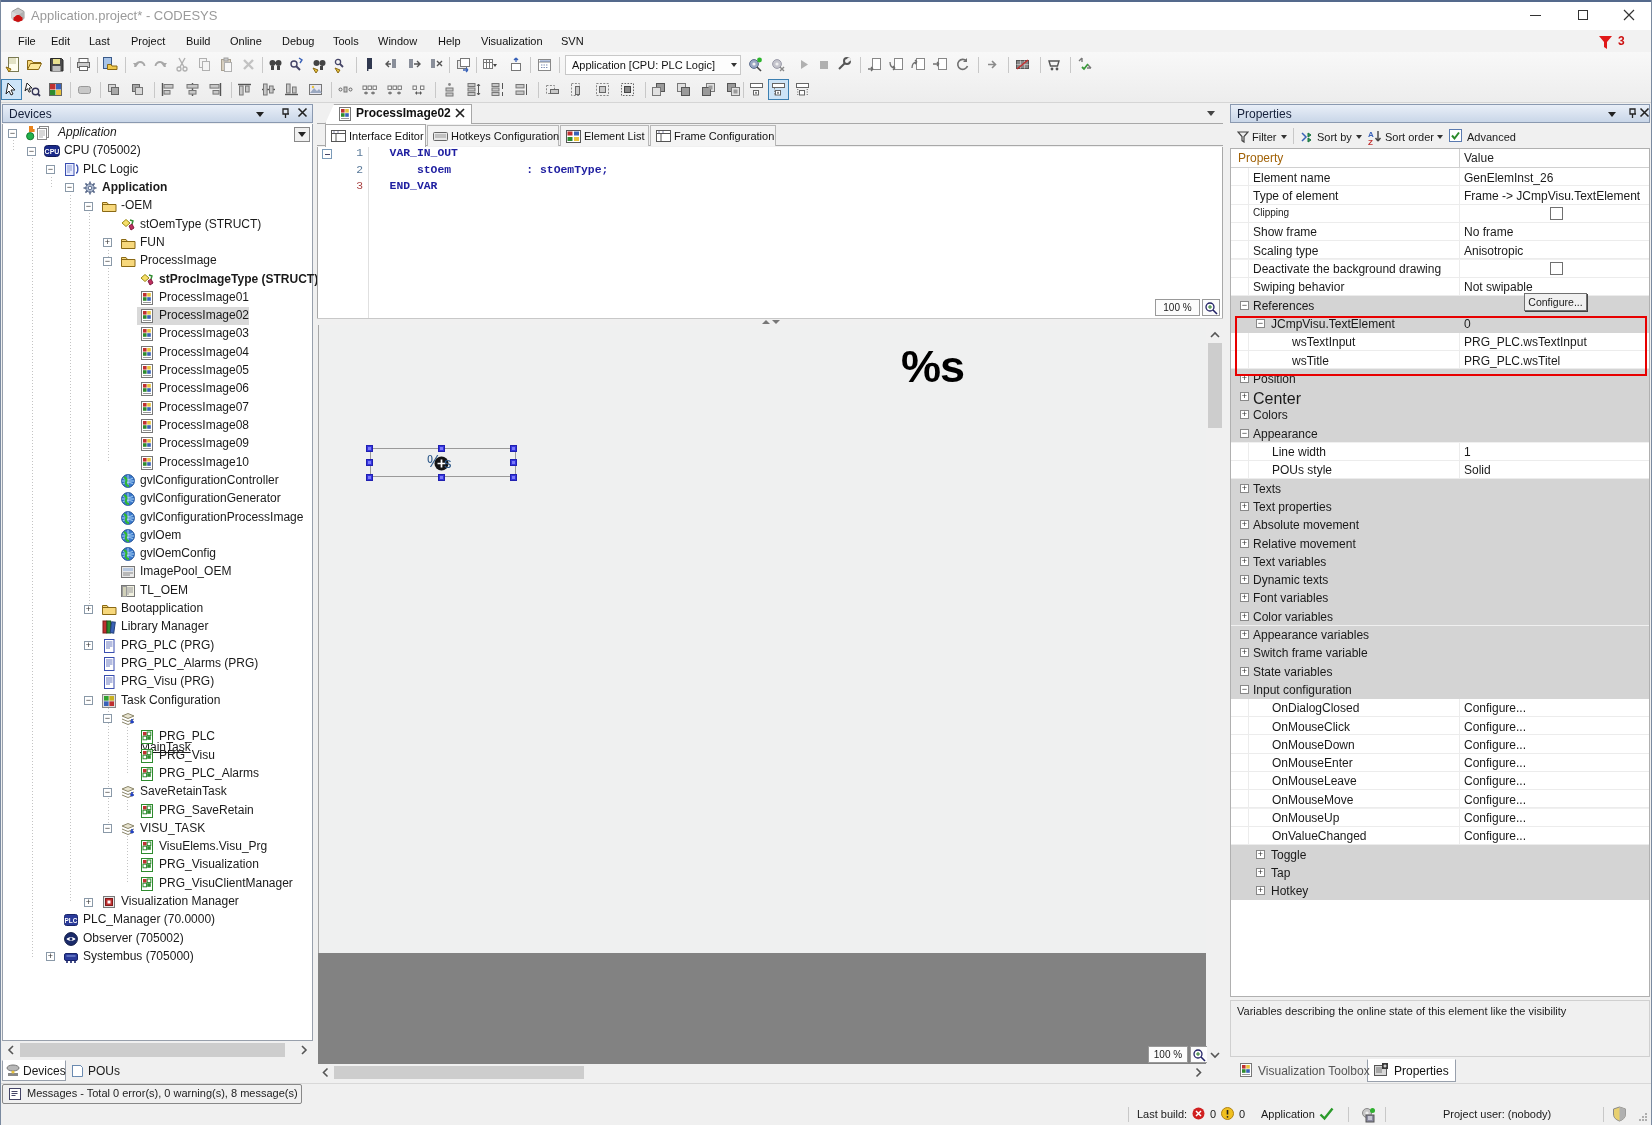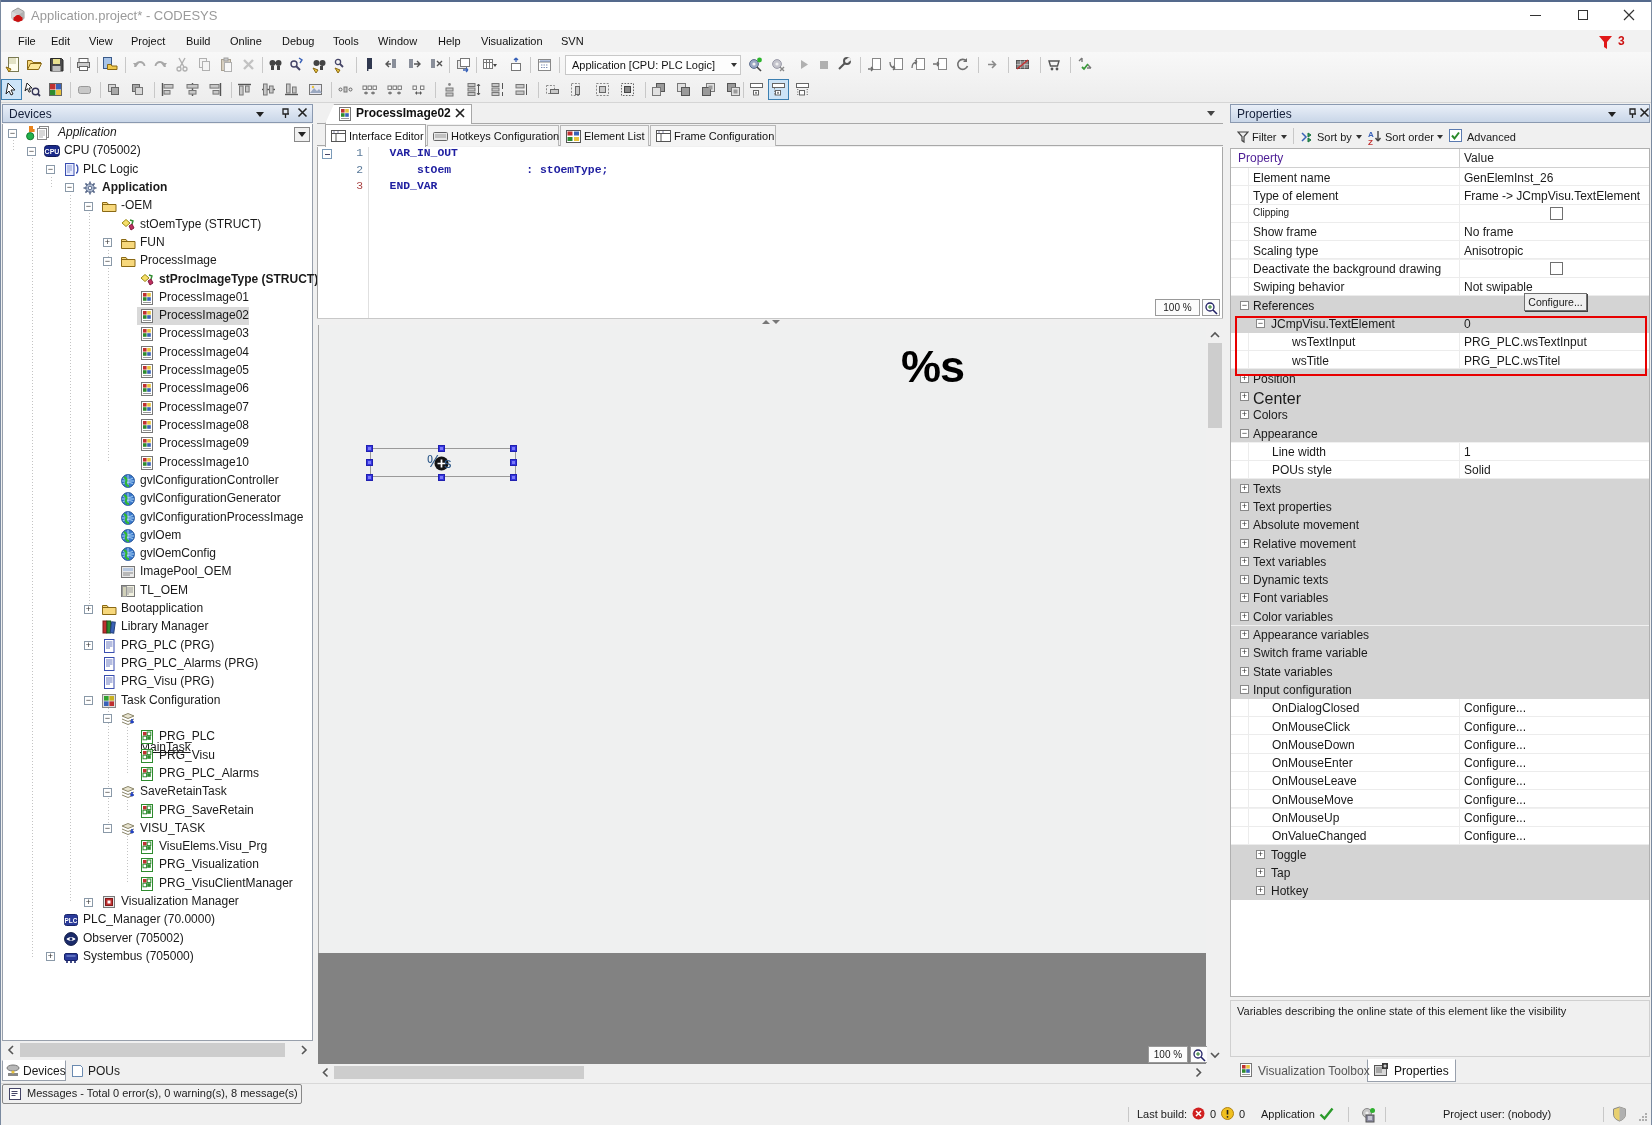--- a/index.html
+++ b/index.html
@@ -31,21 +31,21 @@
 <div class="abs" style="left:1530px;top:15px;width:11px;height:1px;background:#333"></div>
 <div class="abs" style="left:1578px;top:10px;width:10px;height:10px;border:1px solid #333"></div>
 <div class="abs" style="left:1623px;top:9px;width:12px;height:12px">
     <svg width="12" height="12" viewBox="0 0 12 12">
       <path d="M1 1l10 10M11 1L1 11" stroke="#333" stroke-width="1.2"></path>
     </svg>
   </div>
 <div class="abs" style="left:1px;top:30px;width:1650px;height:22px;background:#f2f2f2"></div>
 <div class="abs" style="left:18px;top:35px;font-size:11px;color:#111">File</div>
 <div class="abs" style="left:51px;top:35px;font-size:11px;color:#111">Edit</div>
-<div class="abs" style="left:89px;top:35px;font-size:11px;color:#111">View</div>
+<div class="abs" style="left:89px;top:35px;font-size:11px;color:#111">Last</div>
 <div class="abs" style="left:131px;top:35px;font-size:11px;color:#111">Project</div>
 <div class="abs" style="left:186px;top:35px;font-size:11px;color:#111">Build</div>
 <div class="abs" style="left:230px;top:35px;font-size:11px;color:#111">Online</div>
 <div class="abs" style="left:282px;top:35px;font-size:11px;color:#111">Debug</div>
 <div class="abs" style="left:333px;top:35px;font-size:11px;color:#111">Tools</div>
 <div class="abs" style="left:378px;top:35px;font-size:11px;color:#111">Window</div>
 <div class="abs" style="left:438px;top:35px;font-size:11px;color:#111">Help</div>
 <div class="abs" style="left:481px;top:35px;font-size:11px;color:#111">Visualization</div>
 <div class="abs" style="left:561px;top:35px;font-size:11px;color:#111">SVN</div>
 <div class="abs" style="left:1598px;top:35px;width:16px;height:15px">
@@ -1205,21 +1205,21 @@
   </div>
 <div class="abs" style="left:1385px;top:131px;font-size:11px">Sort order</div>
 <div class="abs" style="left:1437px;top:135px;width:0;height:0;border-left:3.5px solid transparent;border-right:3.5px solid transparent;border-top:4.5px solid #333"></div>
 <div class="abs" style="left:1449px;top:129px;width:13px;height:13px;background:#fff;border:1px solid #5a7ab0">
     <svg width="11" height="11" viewBox="0 0 11 11">
       <path d="M2 5.5l2.5 3L9 2.5" fill="none" stroke="#2a8a2a" stroke-width="2"></path>
     </svg>
   </div>
 <div class="abs" style="left:1467px;top:131px;font-size:11px">Advanced</div>
 <div class="abs" style="left:1230px;top:148px;width:420px;height:20px;background:#fff;border:1px solid #b0b0b0;border-bottom:1px solid #d0d0d0"></div>
-<div class="abs" style="left:1238px;top:151px;font-size:12px;color:#4c1d95">Property</div>
+<div class="abs" style="left:1238px;top:151px;font-size:12px;color:#a16207">Property</div>
 <div class="abs" style="left:1464px;top:151px;font-size:12px;color:#222">Value</div>
 <div class="abs" style="left:1459px;top:149px;width:1px;height:18px;background:#d0d0d0"></div>
 <div class="prow" style="top:168.0px;background:#fff;border-bottom:1px solid #ececec;"></div>
 <div class="abs" style="left:1253px;top:170.5px;font-size:12px;white-space:nowrap">Element name</div>
 <div class="abs" style="left:1464px;top:170.5px;font-size:12px;white-space:nowrap">GenElemInst_26</div>
 <div class="abs" style="left:1459px;top:168.0px;width:1px;height:18.3px;background:#ececec"></div>
 <div class="abs" style="left:1248px;top:168.0px;width:1px;height:18.3px;background:#ececec"></div>
 <div class="prow" style="top:186.3px;background:#fff;border-bottom:1px solid #ececec;"></div>
 <div class="abs" style="left:1253px;top:188.8px;font-size:12px;white-space:nowrap">Type of element</div>
 <div class="abs" style="left:1464px;top:188.8px;font-size:12px;white-space:nowrap">Frame -&gt; JCmpVisu.TextElement</div>

